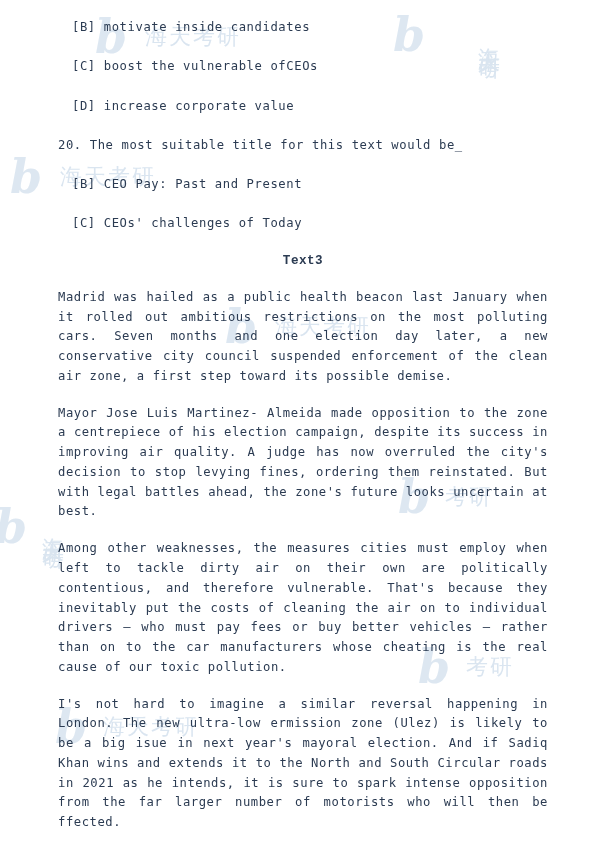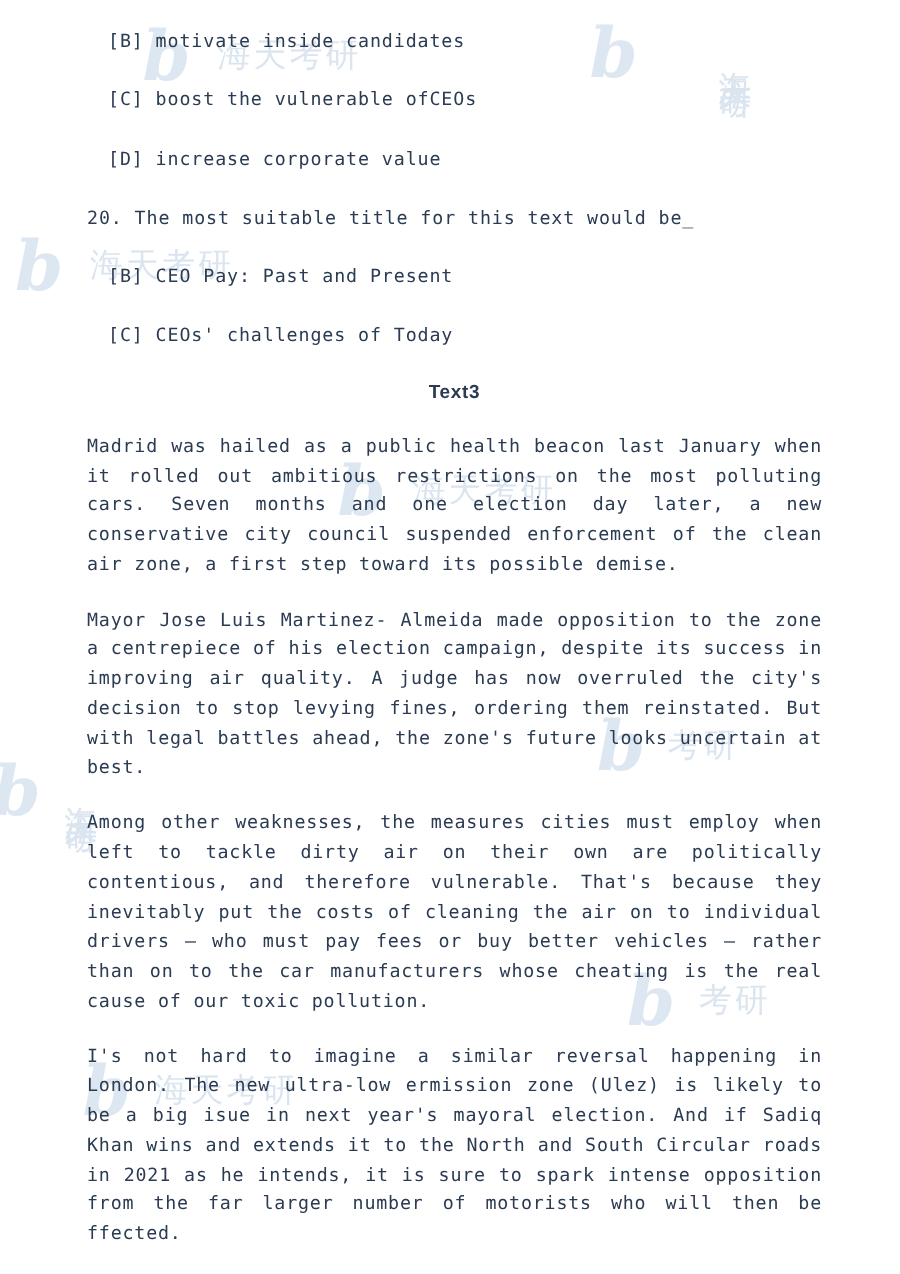--- a/index.html
+++ b/index.html
@@ -68,21 +68,21 @@
     margin: 0 0 21px 0;
     letter-spacing: 0.6px;
     padding-left: 0px;
   }
   .section-title {
     text-align: center;
     font-size: 12.6px;
     font-weight: bold;
     letter-spacing: 0.5px;
     margin: 6px 0 20px 0;
-    font-family: Liberation Sans, sans-serif;
+    font-family: Liberation Mono, monospace;
   }
   .para {
     font-size: 12.2px;
     line-height: 1.62;
     letter-spacing: 0.55px;
     margin: 0 0 17px 0;
     text-align: justify;
     text-justify: inter-character;
   }
   .para:last-child { margin-bottom: 0; }

